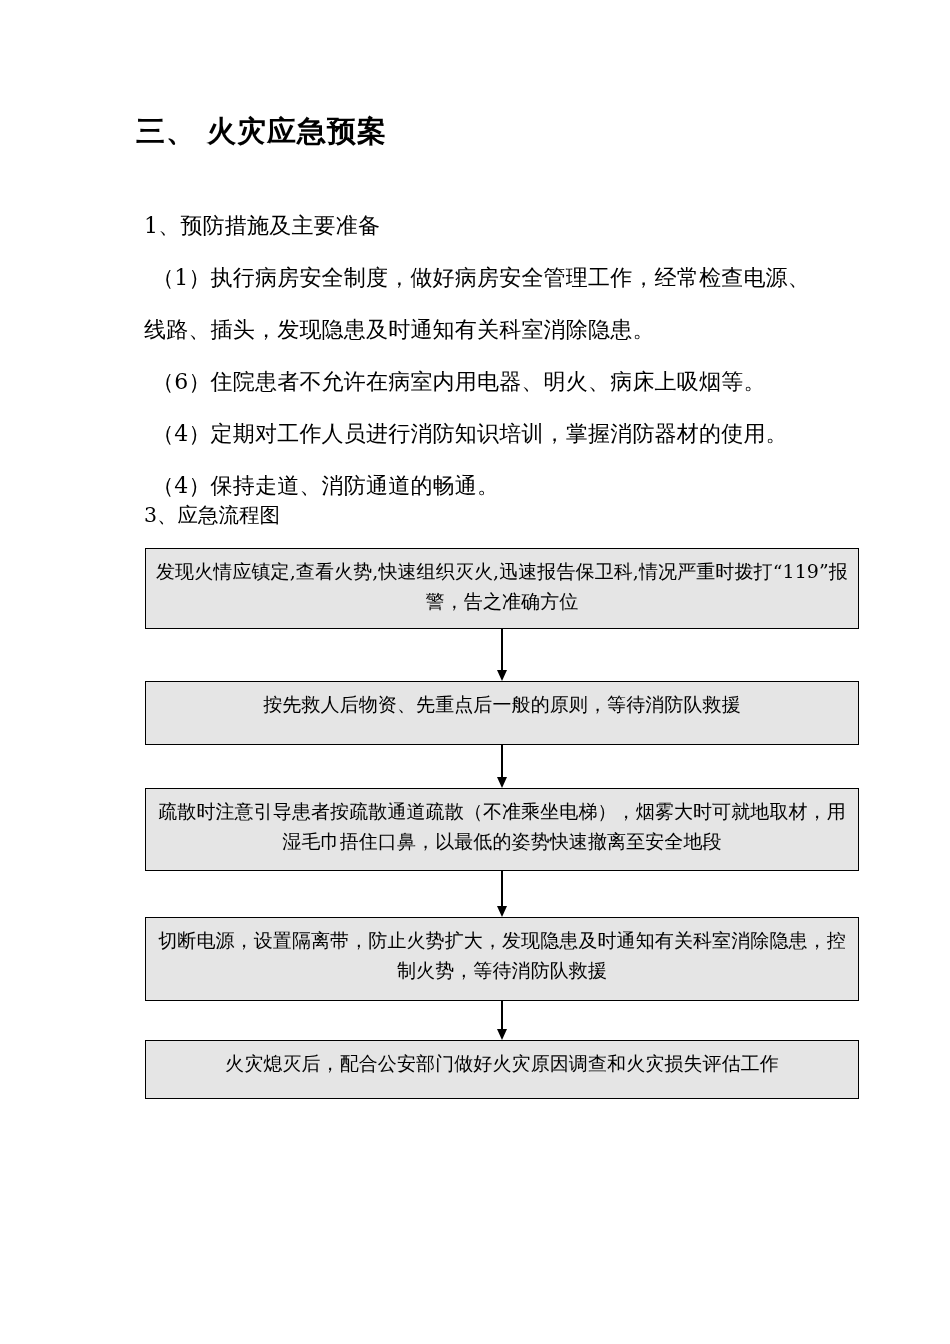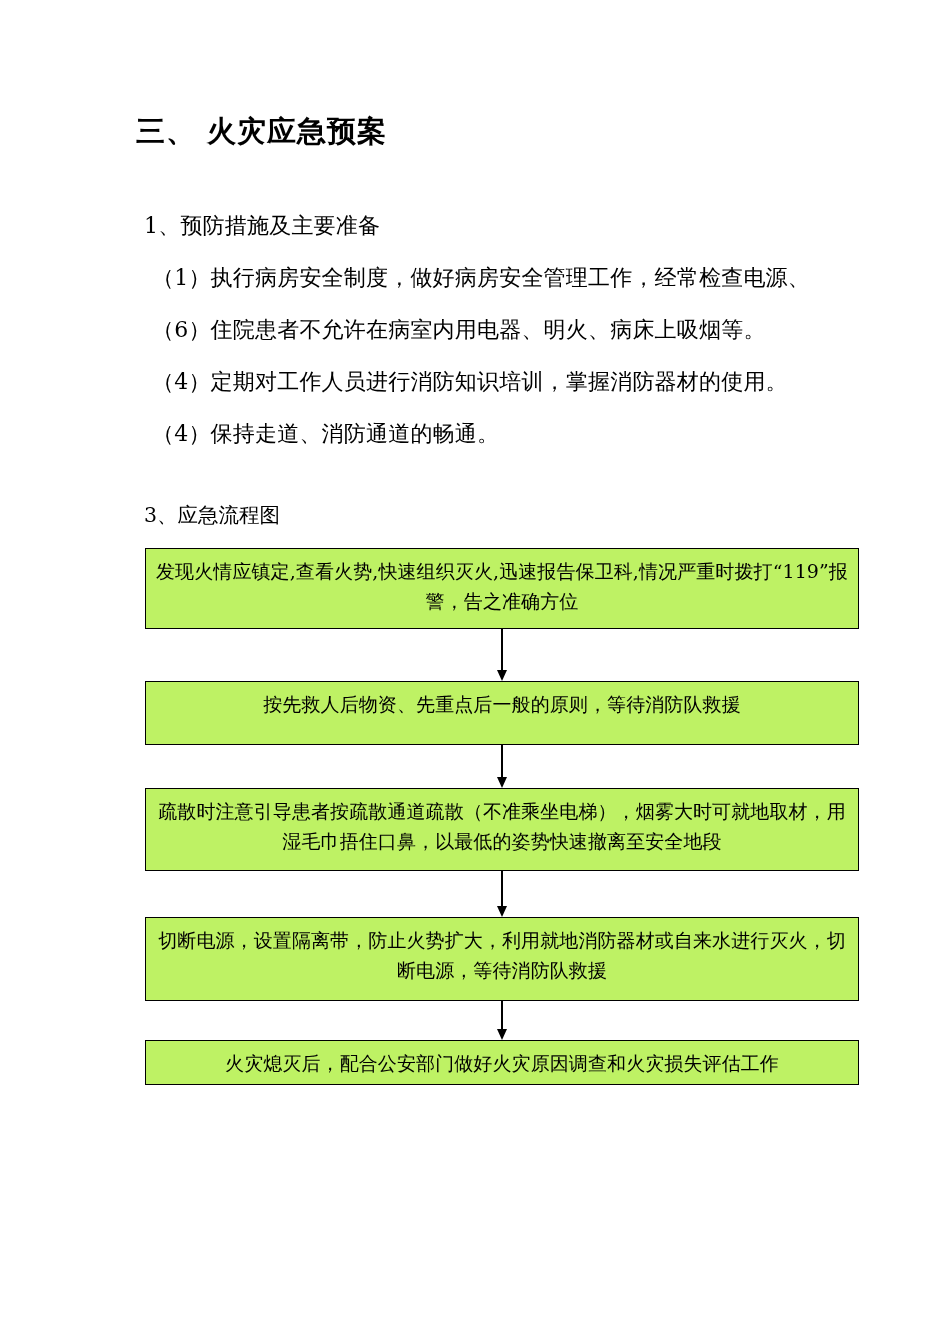--- a/index.html
+++ b/index.html
@@ -72,36 +72,36 @@
     top: 0;
     width: 950px;
     height: 1344px;
     pointer-events: none;
   }
   .flow-box {
     position: absolute;
     left: 145px;
     width: 714px;
     border: 1.5px solid #000000;
-    background: #bef264;
+    background: #e5e5e5;
     pointer-events: auto;
   }
   .flow-box .box-text {
     display: block;
     padding: 7px 10px 0 10px;
     font-size: 19px;
     line-height: 30px;
     text-align: center;
     letter-spacing: 0.1px;
   }
   .flow-box.b1 { top: 548px;  height: 81px; }
   .flow-box.b2 { top: 681px;  height: 64px; }
   .flow-box.b3 { top: 788px;  height: 83px; }
   .flow-box.b4 { top: 917px;  height: 84px; }
-  .flow-box.b5 { top: 1040px; height: 45px; }
+  .flow-box.b5 { top: 1040px; height: 59px; }
 
   
   .connector {
     position: absolute;
     left: 497px;
     width: 9px;
     pointer-events: auto;
   }
   .connector .stem {
     position: absolute;
@@ -129,20 +129,21 @@
 </head>
 <body>
 
 <div class="page">
 
   <h1 class="doc-title">三、 火灾应急预案</h1>
 
   <div class="body-block">
     <div class="para">1、预防措施及主要准备</div>
     <div class="para indent">（1）执行病房安全制度，做好病房安全管理工作，经常检查电源、</div>
+    <div class="para">线路、插头，发现隐患及时通知有关科室消除隐患。</div>
     <div class="para indent">（6）住院患者不允许在病室内用电器、明火、病床上吸烟等。</div>
     <div class="para indent">（4）定期对工作人员进行消防知识培训，掌握消防器材的使用。</div>
     <div class="para indent">（4）保持走道、消防通道的畅通。</div>
   </div>
 
   <div class="section-label">3、应急流程图</div>
 
   <div class="flow">
 
     <div class="flow-box b1">
@@ -166,21 +167,21 @@
     <div class="flow-box b3">
       <span class="box-text">疏散时注意引导患者按疏散通道疏散（不准乘坐电梯），烟雾大时可就地取材，用湿毛巾捂住口鼻，以最低的姿势快速撤离至安全地段</span>
     </div>
 
     <div class="connector c3">
       <span class="stem"></span>
       <span class="head"></span>
     </div>
 
     <div class="flow-box b4">
-      <span class="box-text">切断电源，设置隔离带，防止火势扩大，利用就地消防器材或自来水进行灭火，切断电源，等待消防队救援</span>
+      <span class="box-text">切断电源，设置隔离带，防止火势扩大，发现隐患及时通知有关科室消除隐患，控制火势，等待消防队救援</span>
     </div>
 
     <div class="connector c4">
       <span class="stem"></span>
       <span class="head"></span>
     </div>
 
     <div class="flow-box b5">
       <span class="box-text">火灾熄灭后，配合公安部门做好火灾原因调查和火灾损失评估工作</span>
     </div>

